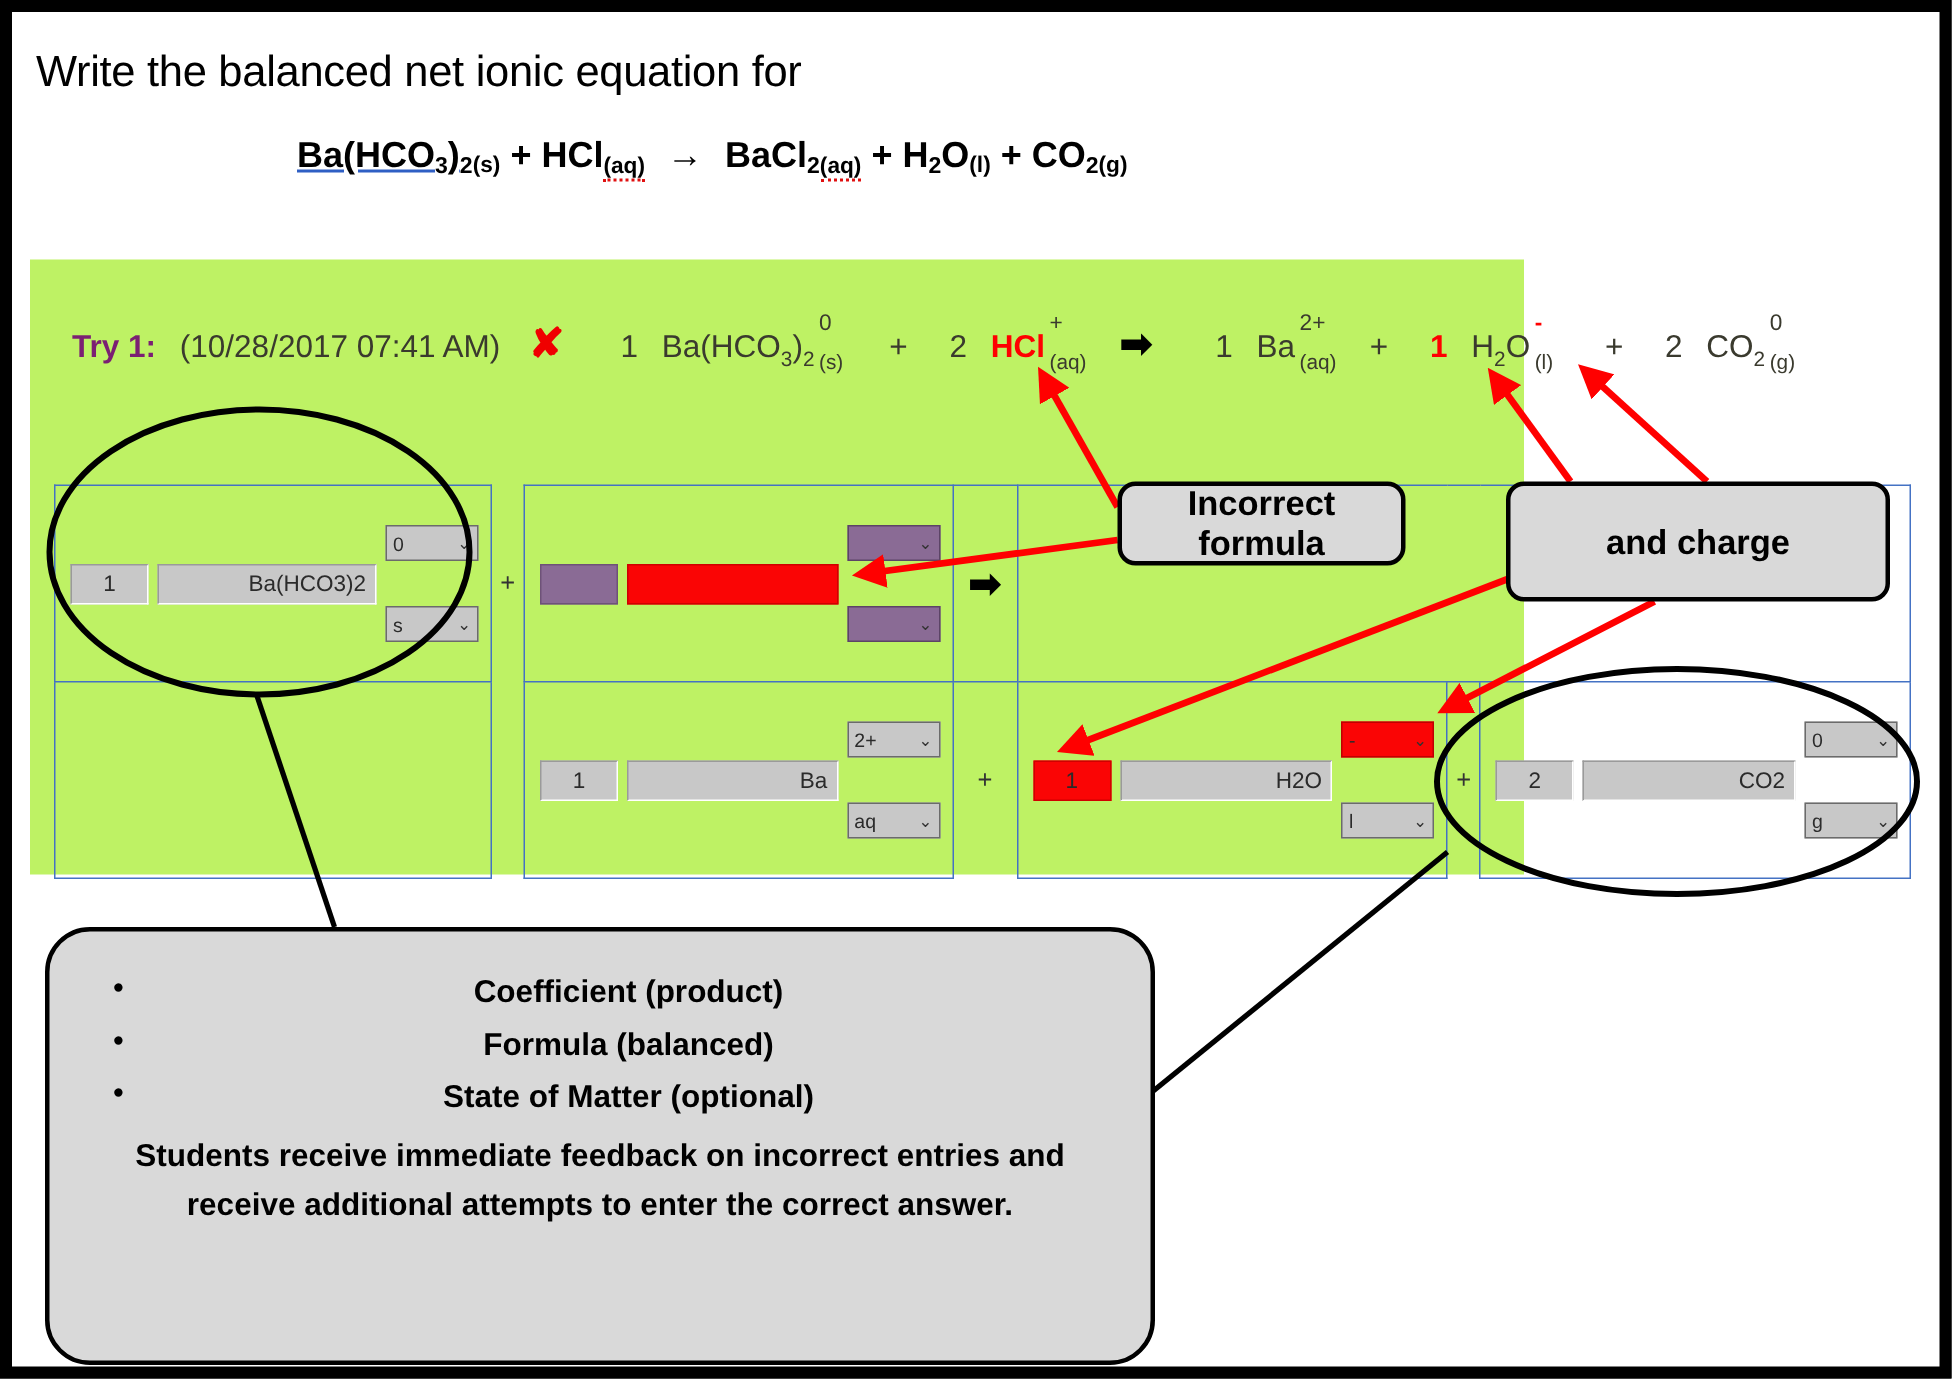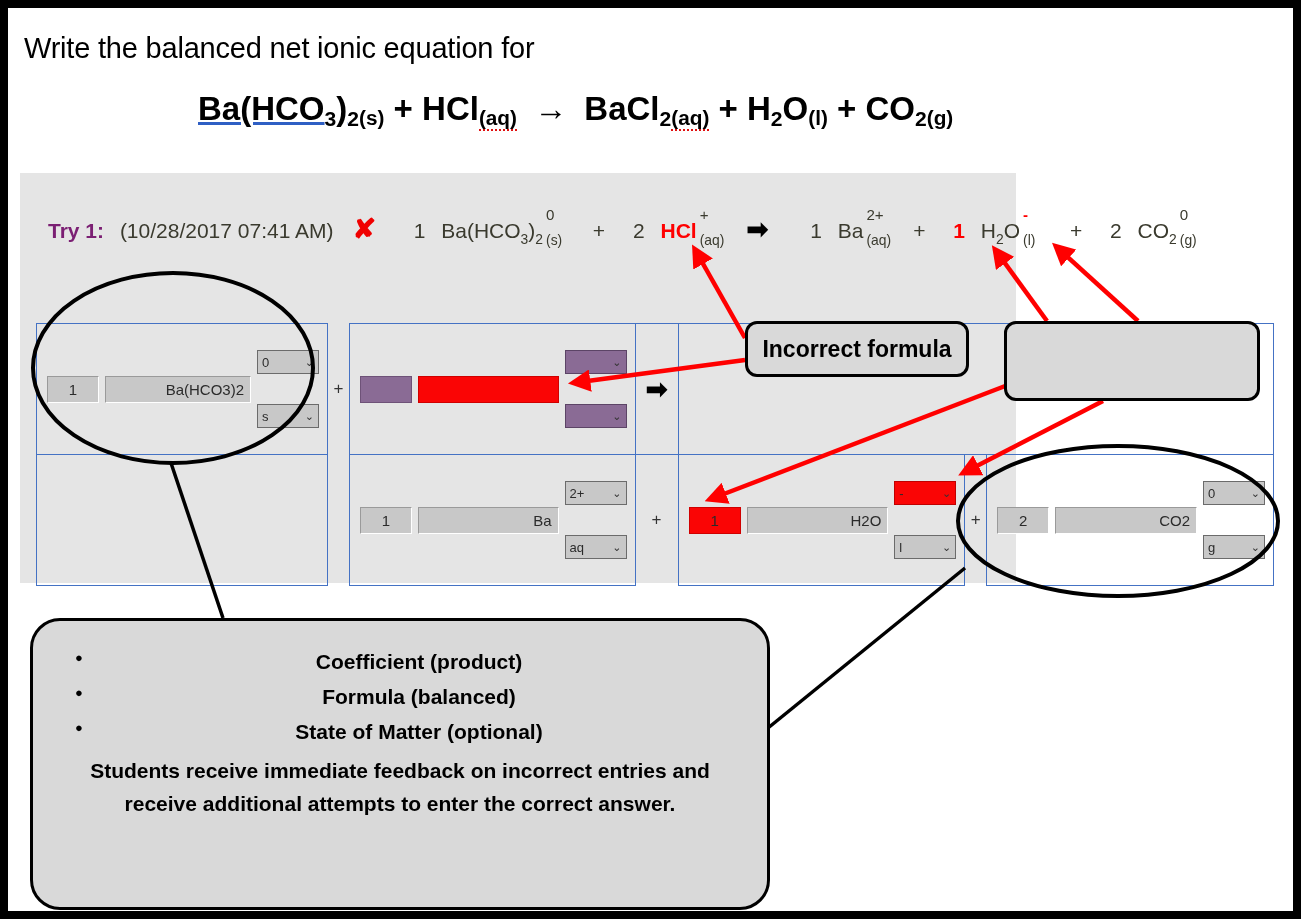--- a/index.html
+++ b/index.html
@@ -31,40 +31,40 @@
     font-size: 29px;
     color: #000;
     letter-spacing: -0.2px;
     white-space: nowrap;
   }
 
   #equation {
     position: absolute;
     left: 190px;
     top: 82px;
-    font-size: 33px;
+    font-size: 24px;
     font-weight: bold;
     color: #000;
     white-space: nowrap;
     letter-spacing: 0px;
   }
   #equation .u { text-decoration: underline; text-decoration-color:#2f5fc4; }
   #equation sub { font-size: 0.64em; vertical-align: -0.28em; font-weight: bold;}
   #equation .st { font-size: 0.63em; vertical-align: -0.25em; font-weight: bold; }
   #equation .squig { border-bottom: 2px dotted #e01010; }
   #equation .arw { font-size: 1.0em; padding: 0 8px; }
 
   
   #green-panel {
     position: absolute;
     left: 12px;
     top: 165px;
     width: 996px;
     height: 410px;
-    background: #e5e5e5;
+    background: #bef264;
   }
 
   
   #try-row {
     position: absolute;
     left: 28px;
     top: 40px;
     white-space: nowrap;
     font-size: 21px;
     color: #3a3a2e;
@@ -181,21 +181,21 @@
     border-radius: 12px;
     color: #000;
     font-weight: bold;
     display: flex;
     align-items: center;
     justify-content: center;
     text-align: center;
     box-sizing: border-box;
   }
   #callout-formula {
-    left: 737px; top: 313px; width: 224px; height: 56px;
+    left: 737px; top: 313px; width: 192px; height: 56px;
     font-size: 23px;
   }
   #callout-coef {
     left: 996px; top: 313px; width: 256px; height: 80px;
     font-size: 23px; line-height: 1.25;
   }
   #callout-parts {
     left: 22px; top: 610px; width: 740px; height: 292px;
     border-radius: 30px;
     display: block;
@@ -398,20 +398,21 @@
 
     <path d="M1005,375 L708,489" fill="none" stroke="#ff0000" stroke-width="4.5" marker-end="url(#redhead)"></path>
 
     <path d="M1095,393 L961,462" fill="none" stroke="#ff0000" stroke-width="4.5" marker-end="url(#redhead)"></path>
   </svg>
 
   <div class="callout" id="callout-formula">Incorrect formula</div>
 
   <div class="callout" id="callout-coef">
     <div>
+      <div>and charge</div>
     </div>
   </div>
 
   <div class="callout" id="callout-parts">
     <ul>
       <li>Coefficient (product)</li>
       <li>Formula (balanced)</li>
       <li>State of Matter (optional)</li>
     </ul>
     <div class="tail">

